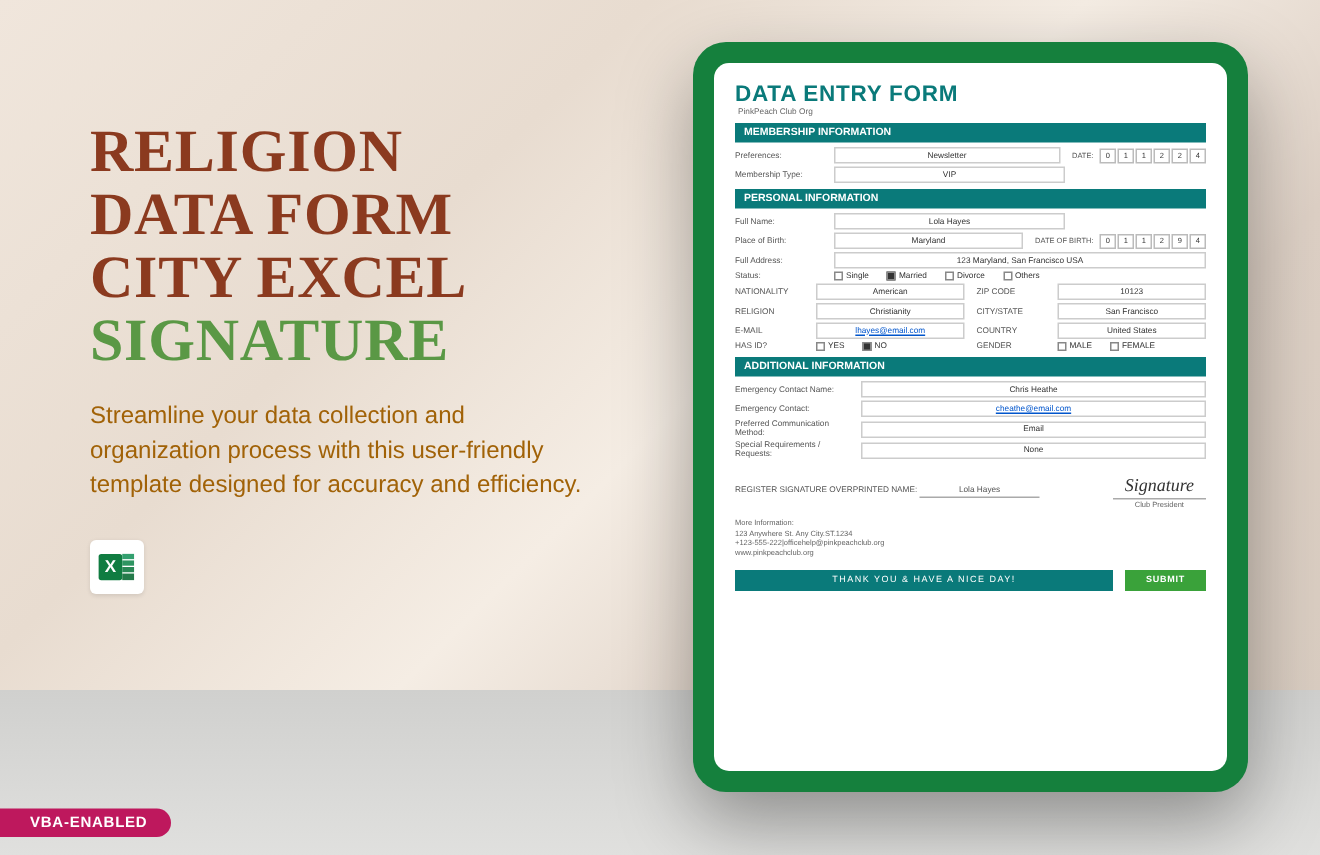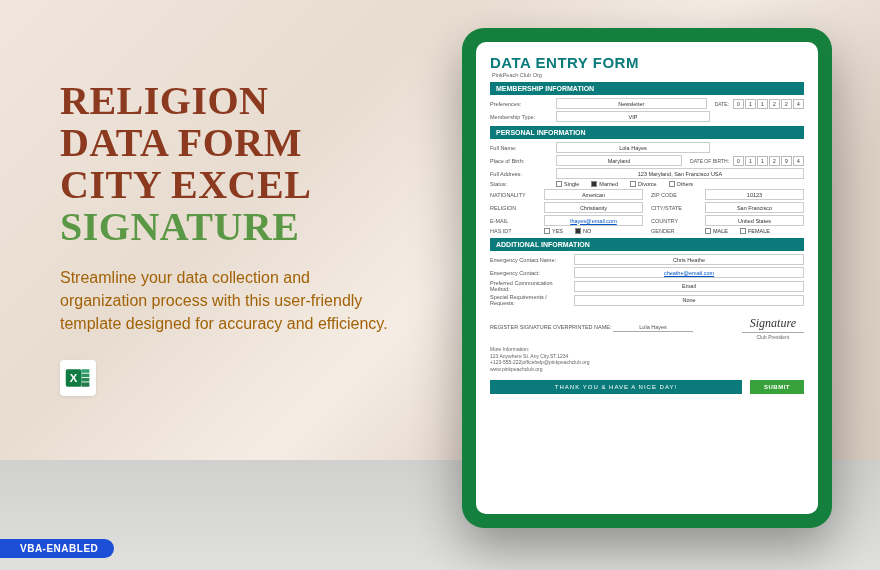--- a/index.html
+++ b/index.html
@@ -5,21 +5,21 @@
 *{margin:0;padding:0;box-sizing:border-box}
 body{width:880px;height:570px;font-family:Arial,sans-serif;position:relative;overflow:hidden;background:#e8e0d8}
 .bg{position:absolute;inset:0;background:linear-gradient(135deg,#f0e6dc 0%,#e8dcd0 30%,#f5ede4 50%,#ddd0c5 70%,#d8ccc0 100%)}
 .floor{position:absolute;bottom:0;left:0;right:0;height:110px;background:linear-gradient(180deg,#d0d0ce 0%,#e0e0de 100%)}
 .left{position:absolute;left:60px;top:80px;width:380px}
 .title{font-size:40px;font-weight:700;line-height:1.05;letter-spacing:0.5px;color:#8b3a1f;font-family:Georgia,serif}
 .title-green{color:#5a9845}
 .desc{margin-top:18px;font-size:16px;line-height:1.45;color:#a16207;max-width:340px}
 .excel-icon{margin-top:24px;width:36px;height:36px;background:#fff;border-radius:4px;display:flex;align-items:center;justify-content:center;box-shadow:0 1px 3px rgba(0,0,0,0.1)}
 .excel-icon svg{width:28px;height:28px}
-.badge{position:absolute;bottom:12px;left:0;background:#1d4ed8;color:#fff;font-size:10px;font-weight:600;padding:4px 16px 4px 20px;border-radius:0 14px 14px 0;letter-spacing:0.5px}
+.badge{position:absolute;bottom:12px;left:0;background:#be185d;color:#fff;font-size:10px;font-weight:600;padding:4px 16px 4px 20px;border-radius:0 14px 14px 0;letter-spacing:0.5px}
 .tablet{position:absolute;right:48px;top:28px;width:370px;height:500px;background:#15803d;border-radius:22px;padding:14px;box-shadow:0 20px 50px rgba(0,0,0,0.35)}
 .screen{width:100%;height:100%;background:#fff;border-radius:10px;overflow:hidden;padding:12px 14px;font-size:6.5px;color:#333}
 .form-title{color:#0a7a7a;font-size:15px;font-weight:700;letter-spacing:0.5px}
 .form-sub{font-size:5.5px;color:#666;margin:1px 0 4px 2px}
 .sec{background:#0a7a7a;color:#fff;font-size:7px;font-weight:600;padding:3px 6px;margin:4px 0 3px}
 .row{display:flex;align-items:center;margin:2px 0;gap:4px}
 .lbl{width:62px;font-size:5.5px;color:#555}
 .inp{flex:1;border:1px solid #ccc;padding:1.5px 4px;font-size:5.5px;text-align:center;background:#fff;min-height:9px}
 .lbl2{font-size:5px;color:#555;margin-left:4px;text-align:center}
 .datebox{display:flex;gap:1px}

